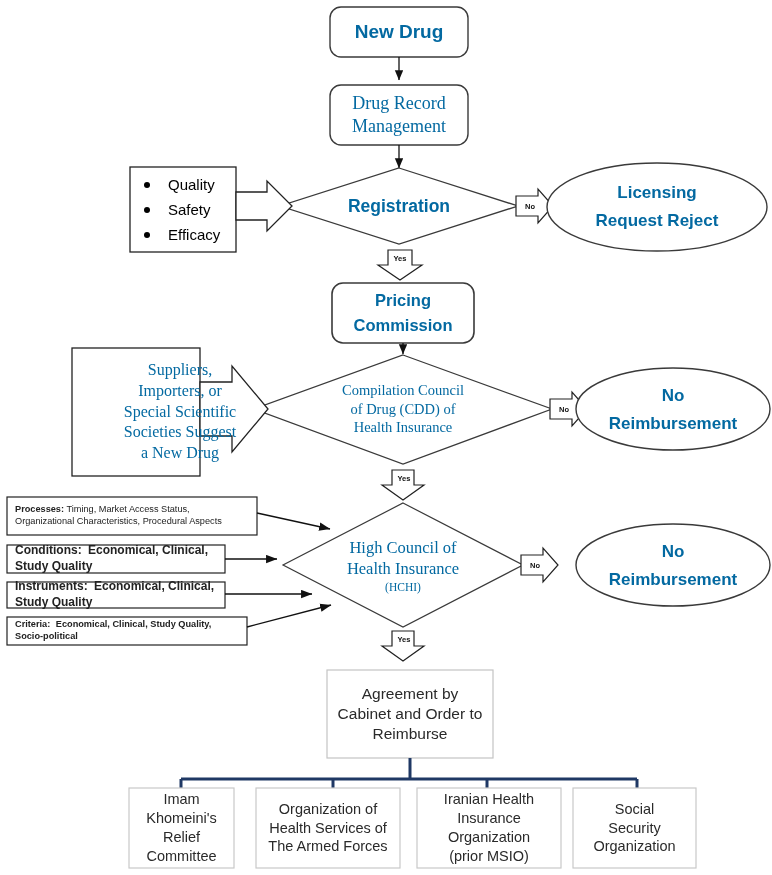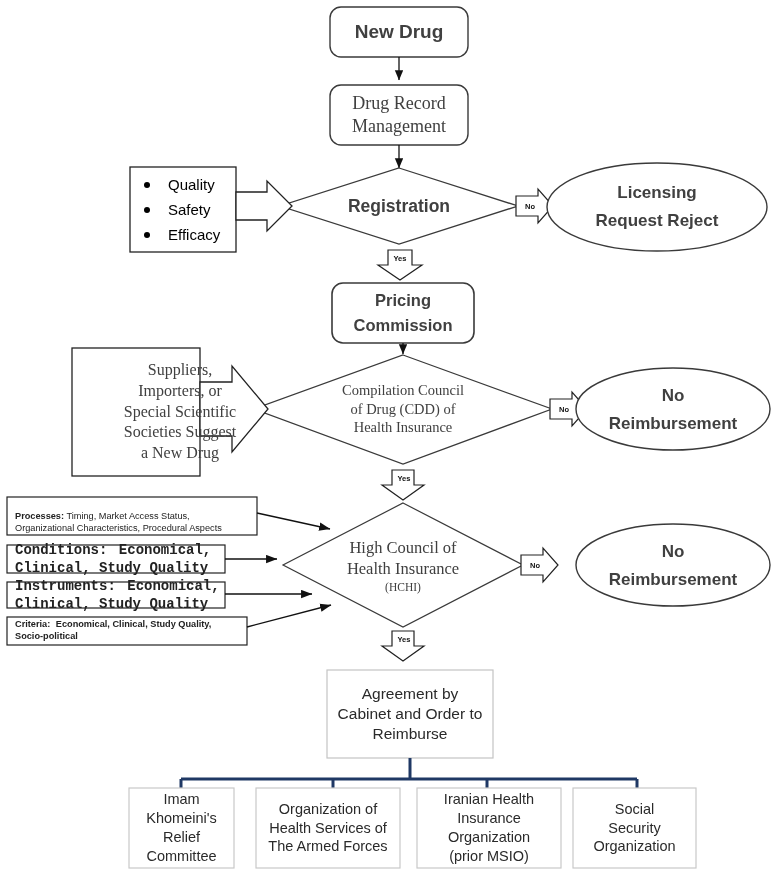--- a/index.html
+++ b/index.html
@@ -25,21 +25,21 @@
     width: 772px;
     height: 875px;
   }
   .node-text {
     position: absolute;
     display: flex;
     flex-direction: column;
     align-items: center;
     justify-content: center;
     text-align: center;
-    color: #404040;
+    color: #0369a1;
     pointer-events: none;
   }
   .sans-bold {
     font-family: "Liberation Sans", sans-serif;
     font-weight: bold;
   }
   .sans-reg {
     font-family: "Liberation Sans", sans-serif;
     font-weight: normal;
   }
@@ -86,22 +86,22 @@
     padding-left: 8px;
     padding-right: 6px;
     color: #222;
   }
   .small-sans {
     font-family: "Liberation Sans", sans-serif;
     font-size: 9.2px;
     line-height: 1.42;
   }
   .small-serif {
-    font-family: Liberation Mono, monospace;
-    font-size: 14px;
+    font-family: Liberation Sans, sans-serif;
+    font-size: 12px;
     font-weight: bold;
     line-height: 1.35;
     justify-content: center;
   }
   .lbl-strong { font-weight: bold; }
   .arrow-label {
     position: absolute;
     font-family: "Liberation Sans", sans-serif;
     font-weight: bold;
     font-size: 7.5px;
@@ -271,21 +271,21 @@
   </div>
 
   <div class="arrow-label" style="left:392px; top:474px; width:24px;">Yes</div>
 
   <div class="node-text" style="left:313px; top:533px; width:180px; height:66px;">
     <div class="line serif-reg" style="font-size:16.5px;">High Council of</div>
     <div class="line serif-reg" style="font-size:16.5px;">Health Insurance</div>
     <div class="line serif-reg" style="font-size:11.5px; margin-top:1px;">(HCHI)</div>
   </div>
 
-  <div class="crit-box-text small-sans" style="left:7px; top:497px; width:250px; height:38px;align-items:flex-end;">
+  <div class="crit-box-text small-sans" style="left:7px; top:497px; width:250px; height:38px;">
     <div class="line-wrap">
       <span class="lbl-strong">Processes:</span>
       <span>Timing, Market Access Status, Organizational Characteristics, Procedural Aspects</span>
     </div>
   </div>
 
   <div class="crit-box-text small-serif" style="left:7px; top:545px; width:218px; height:28px;">
     <div class="line-wrap">
       <span class="lbl-strong">Conditions:</span>
       <span style="margin-left:3px;">Economical, Clinical, Study Quality</span>

